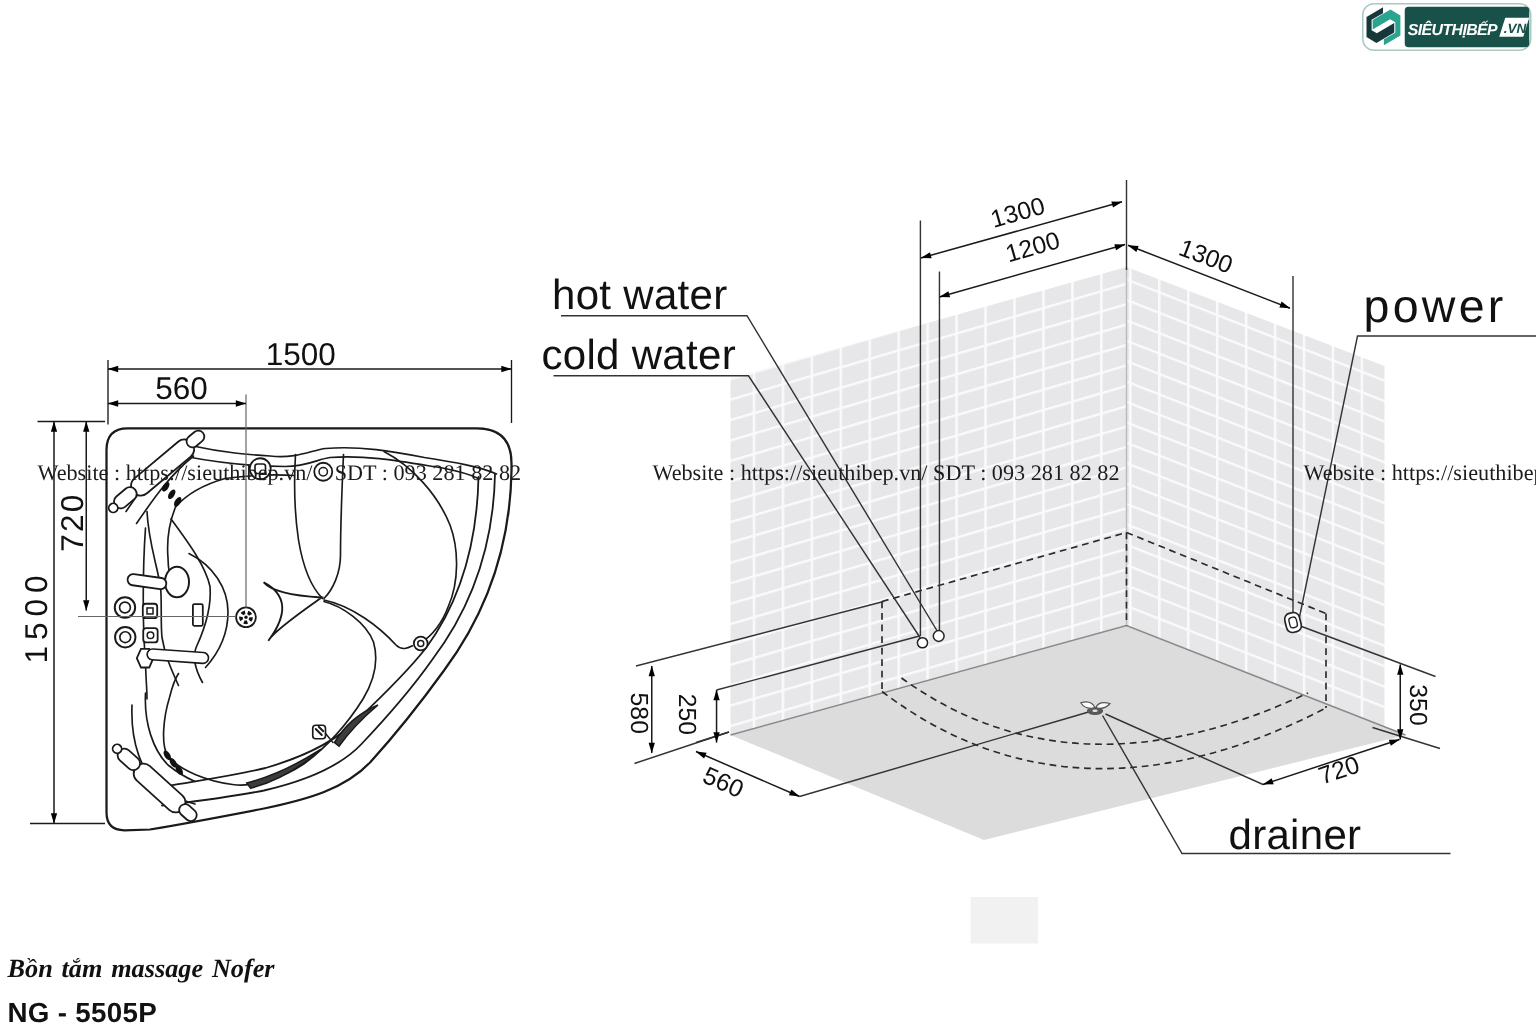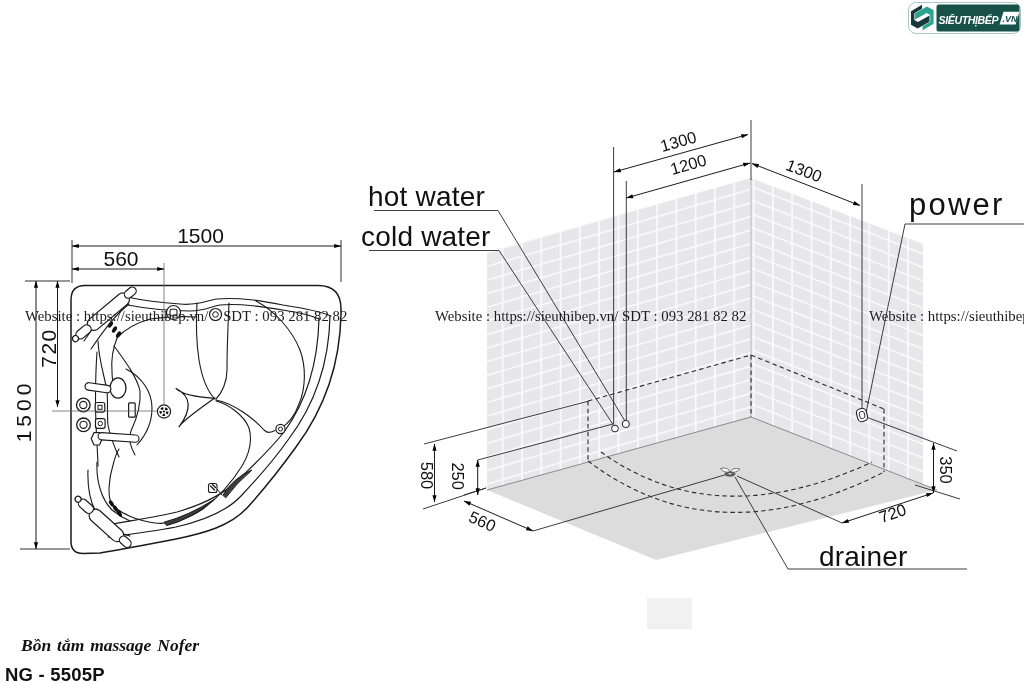--- a/index.html
+++ b/index.html
@@ -251,14 +251,14 @@
 <div style="position:absolute;left:908px;top:2px;width:113px;height:32px;background:#fff;border:1.2px solid #aac8c2;border-radius:8px;box-sizing:border-box;"></div>
 <svg style="position:absolute;left:908px;top:2px;" width="113" height="32" viewBox="0 0 113 32">
   <path d="M14,2.8 L3,9.3 L3,22.7 L9.6,26.6 L21.5,19.7 L21.5,13.4 L9.9,20.1 L6.4,18.1 L6.4,11.2 L14,6.8 Z" fill="#16383a"></path>
   <path d="M14.6,28.2 L25.6,21.7 L25.6,8.3 L19,4.4 L7.1,11.3 L7.1,17.6 L18.7,10.9 L22.2,12.9 L22.2,19.8 L14.6,24.2 Z" fill="#2aa38f"></path>
   <rect x="28.5" y="2.5" width="83" height="27" rx="2.5" fill="#175149"></rect>
   <text x="30.5" y="21.5" font-size="10.6" font-style="italic" font-weight="bold" fill="#fff" style="font-family:'Liberation Sans',sans-serif;letter-spacing:-0.4px;">SIÊUTHỊBẾP</text>
   <path d="M95.5,9.8 L111.5,9.8 L107.5,22.5 L91.5,22.5 Z" fill="#fff"></path>
   <text x="94.5" y="19.7" font-size="9" font-style="italic" font-weight="bold" fill="#175149" style="font-family:'Liberation Sans',sans-serif;">.VN</text>
 </svg>
 
-<div style="position:absolute;left:5px;top:635px;font-family:'Liberation Serif',serif;font-style:italic;font-weight:bold;font-size:17.5px;color:#111;letter-spacing:0px;word-spacing:1.5px;margin-left:16px;">Bồn tắm massage Nofer</div>
+<div style="position:absolute;left:5px;top:635px;font-family:'Liberation Serif',serif;font-style:italic;font-weight:bold;font-size:17.5px;color:#111;letter-spacing:0px;word-spacing:1.5px;">Bồn tắm massage Nofer</div>
 <div style="position:absolute;left:5px;top:664px;font-family:'Liberation Sans',sans-serif;font-weight:bold;font-size:18.5px;color:#111;letter-spacing:0.2px;">NG - 5505P</div>
 
 </body></html>

